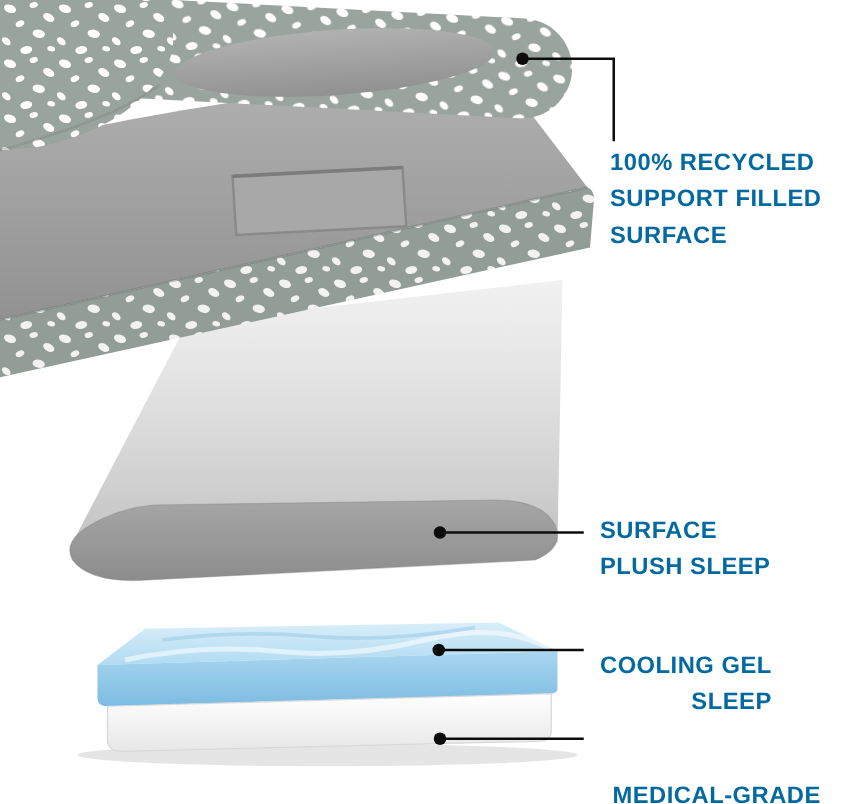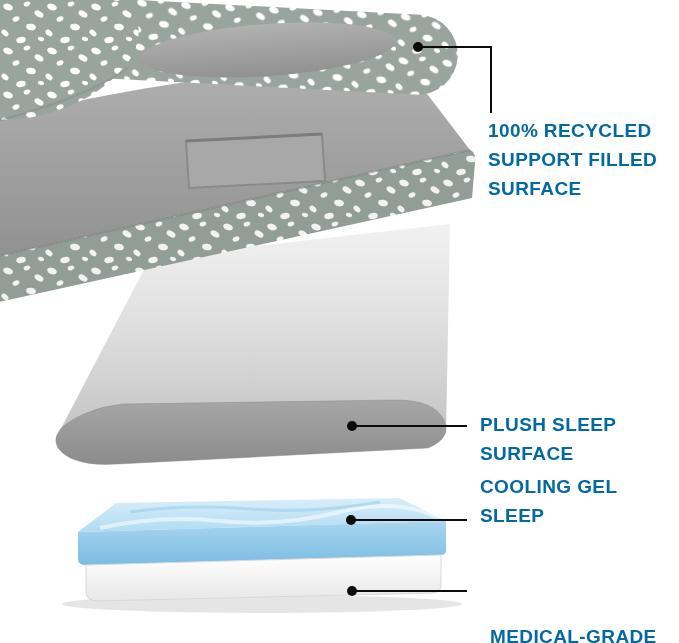--- a/index.html
+++ b/index.html
@@ -133,25 +133,25 @@
     </g>
   </svg>
 
   <div class="callout-label" style="left:488px; top:116px;">
     <span class="line">100% RECYCLED</span>
     <span class="line">SUPPORT FILLED</span>
     <span class="line">SURFACE</span>
   </div>
 
   <div class="callout-label" style="left:480px; top:410px;">
+    <span class="line">SURFACE</span>
     <span class="line">PLUSH SLEEP</span>
-    <span class="line">SURFACE</span>
   </div>
 
-  <div class="callout-label" style="left:480px; top:472px;">
+  <div class="callout-label" style="left:480px; top:518px;text-align:right;">
     <span class="line">COOLING GEL</span>
     <span class="line">SLEEP</span>
   </div>
 
   <div class="callout-label" style="left:490px; top:590px; line-height:27px;margin-top:33px;">
     <span class="line">MEDICAL-GRADE</span>
   </div>
 
 </div>
 

